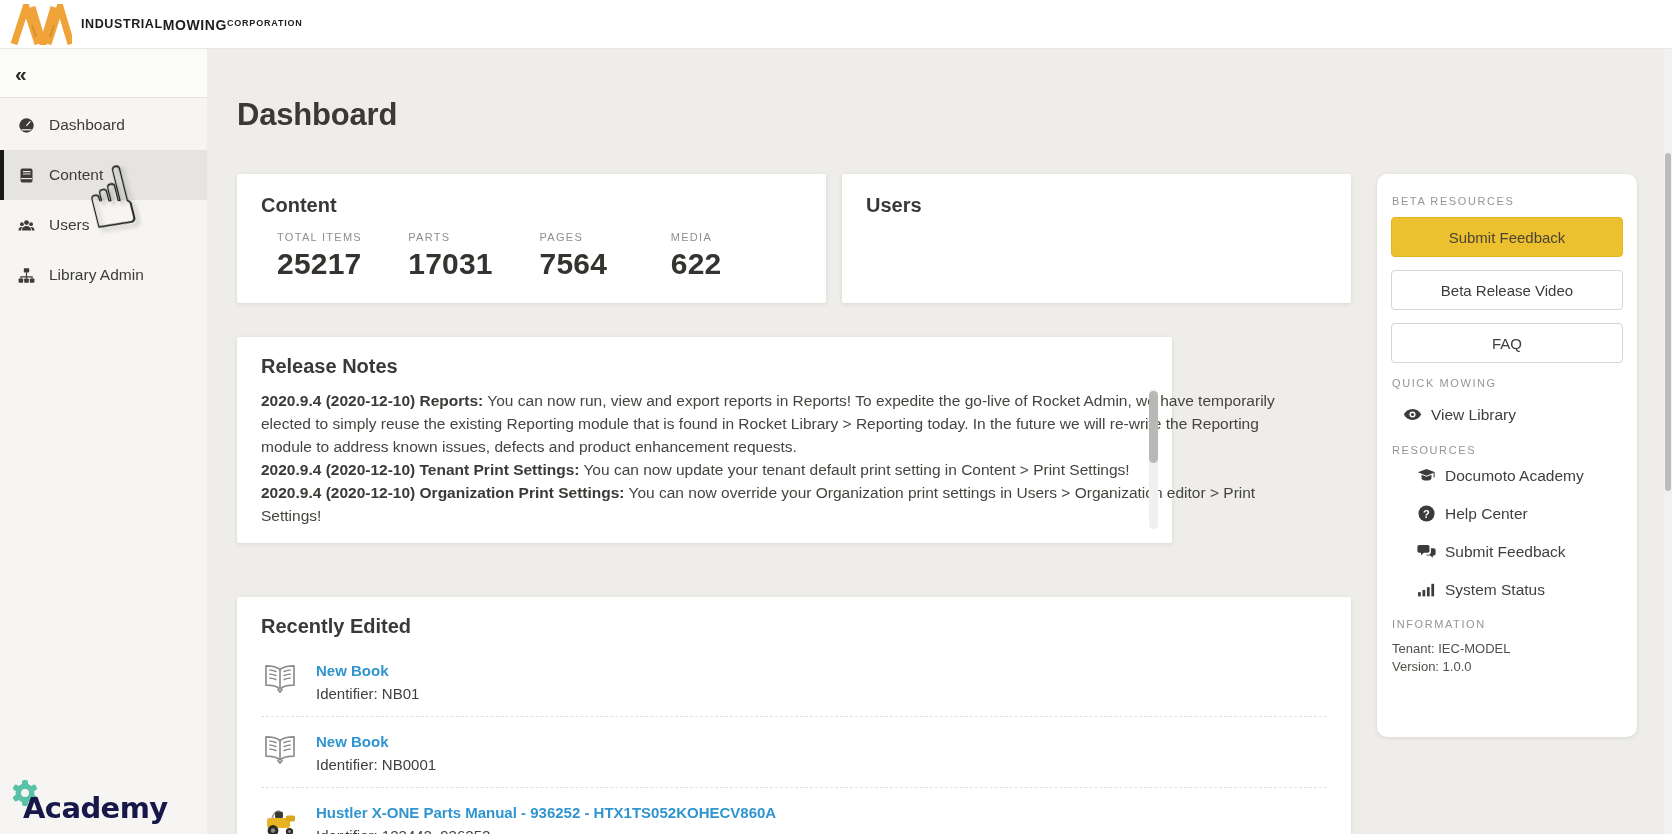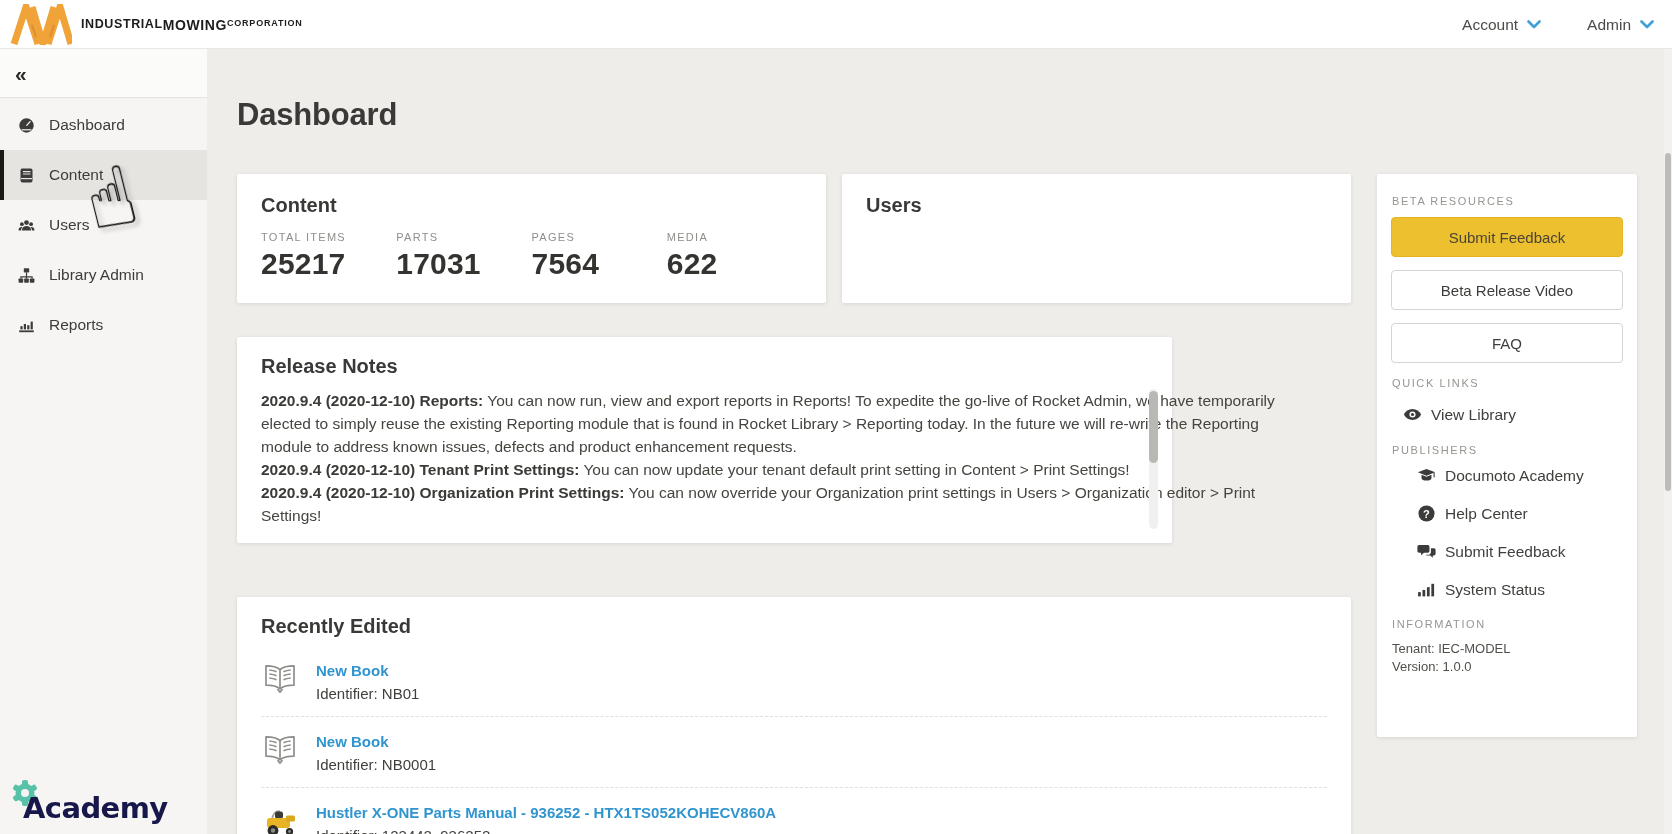--- a/index.html
+++ b/index.html
@@ -31,21 +31,21 @@
   .footer-logo .word { position:absolute; left:15px; top:13px; font-size:29px; font-weight:800; letter-spacing:-.6px; color:#17174a; font-family:"DejaVu Sans","Liberation Sans",sans-serif; }
 
   
   .main { position:absolute; left:207px; top:49px; width:1465px; height:785px; }
   .page-title { position:absolute; left:30px; top:48px; font-size:31px; font-weight:700; color:#3a3937; letter-spacing:-.2px; }
   .card { position:absolute; background:#fff; box-shadow:0 1px 4px rgba(0,0,0,.10); border-radius:2px; }
   .card-title { font-size:20px; font-weight:700; color:#3a3937; }
 
   
   .stats-card { padding:20px 24px; }
-  .stats-row { display:flex; margin-top:14px; }
+  .stats-row { display:flex; margin-top:14px;margin-left:16px; }
   .stat { width:143px; }
   .stat-label { font-size:11px; letter-spacing:1.3px; color:#8f8e8b; font-weight:400; }
   .stat-value { font-size:30px; font-weight:700; color:#343330; margin-top:4px; letter-spacing:.2px; }
 
   
   .rn-card { padding:18px 24px; }
   .rn-text { margin-top:11px; width:1038px; font-size:15.5px; line-height:23px; color:#45443f; }
   .rn-text .note b { color:#3a3a37; margin-right:4px; }
   .rn-scroll-track { position:absolute; right:14px; top:52px; width:9px; height:140px; background:#f1f0ee; border-radius:5px; }
   .rn-scroll-thumb { position:absolute; left:0; top:2px; width:9px; height:72px; background:#b9b8b5; border-radius:5px; }
@@ -53,21 +53,21 @@
   
   .re-card { padding:18px 24px; overflow:hidden; }
   .re-list { margin-top:8px; }
   .re-item { display:flex; align-items:flex-start; padding:14px 0; }
   .re-item + .re-item { border-top:1px dashed #e1e0dc; }
   .re-icon { width:38px; height:38px; margin-right:17px; flex:0 0 38px; }
   .re-name { font-size:15px; font-weight:700; color:#3095cf; line-height:21px; cursor:pointer; }
   .re-id { font-size:15px; color:#403f3c; margin-top:4px; }
 
   
-  .rpanel { padding:13px 14px; }
+  .rpanel { padding:13px 14px;border-radius:10px; }
   .sec-label { font-size:11px; letter-spacing:1.6px; color:#96958f; margin:8px 0 10px 1px; }
   .btn { width:232px; height:40px; border-radius:4px; display:flex; align-items:center; justify-content:center; font-size:15px; cursor:pointer; margin-bottom:13px; }
   .btn.primary { background:#edc02f; color:#4a4435; border:1px solid #e4b51f; }
   .btn.outline { background:#fff; color:#3d3c3a; border:1px solid #d6d5d2; }
   .qlink { display:flex; align-items:center; gap:9px; margin:16px 0 20px 12px; font-size:15.5px; color:#403f3c; cursor:pointer; }
   .rlink { display:flex; align-items:center; gap:9px; margin:0 0 19px 26px; font-size:15.5px; color:#403f3c; cursor:pointer; }
   .info-line { font-size:13px; color:#51504b; line-height:18px; margin-left:1px; }
 
   
   .page-scroll-track { position:absolute; right:0; top:49px; width:8px; height:785px; background:#f2f1ef; z-index:40; }
@@ -92,34 +92,20 @@
       <g fill="none" stroke="#c87f2a" stroke-width="2" opacity=".55">
         <path d="M22 21 L26 33 M40 33 L44 21"></path>
       </g>
     </svg>
     <div class="logo-text">
       <span class="logo-line1">INDUSTRIAL</span>
       <span class="logo-line2">MOWING</span>
       <span class="logo-line3">CORPORATION</span>
     </div>
   </div>
-  <div class="topbar-menus">
-    <div class="menu-item">
-      <span>Account</span>
-      <svg width="14" height="9" viewBox="0 0 14 9">
-          <polyline points="1.5,1.5 7,7 12.5,1.5" fill="none" stroke="#3f9fd8" stroke-width="2.6" stroke-linecap="round" stroke-linejoin="round"></polyline>
-        </svg>
-    </div>
-    <div class="menu-item">
-      <span>Admin</span>
-      <svg width="14" height="9" viewBox="0 0 14 9">
-          <polyline points="1.5,1.5 7,7 12.5,1.5" fill="none" stroke="#3f9fd8" stroke-width="2.6" stroke-linecap="round" stroke-linejoin="round"></polyline>
-        </svg>
-    </div>
-  </div>
 </div>
 
 <div class="lsidebar">
   <div class="collapse-strip">
     <span class="collapse-btn">«</span>
   </div>
   <div class="nav">
 
     <div class="nav-item">
       <svg class="nav-icon" viewBox="0 0 17 17">
@@ -158,32 +144,20 @@
           <rect x="5.8" y="1.2" width="5.4" height="4.2" rx=".7"></rect>
           <rect x="0.6" y="11.6" width="4.6" height="4.2" rx=".7"></rect>
           <rect x="6.2" y="11.6" width="4.6" height="4.2" rx=".7"></rect>
           <rect x="11.8" y="11.6" width="4.6" height="4.2" rx=".7"></rect>
         </g>
         <path d="M8.5 5.4v3M2.9 11.6V9.8h11.2v1.8M8.5 8.4v3.2" fill="none" stroke="#3c3b39" stroke-width="1.2"></path>
       </svg>
       <span class="nav-label">Library Admin</span>
     </div>
 
-    <div class="nav-item">
-      <svg class="nav-icon" viewBox="0 0 17 17">
-        <g fill="#3c3b39">
-          <rect x="1.2" y="13.4" width="14.6" height="1.8"></rect>
-          <rect x="2.4" y="9.2" width="2.2" height="3.2"></rect>
-          <rect x="5.8" y="7.0" width="2.2" height="5.4"></rect>
-          <rect x="9.2" y="8.2" width="2.2" height="4.2"></rect>
-          <rect x="12.6" y="4.6" width="2.2" height="7.8"></rect>
-        </g>
-      </svg>
-      <span class="nav-label">Reports</span>
-    </div>
   </div>
 
   <div class="footer-logo">
     <svg class="gear" width="30" height="30" viewBox="0 0 30 30">
       <g fill="#57c2a8">
         <rect x="12" y="2" width="6" height="26" rx="2"></rect>
         <rect x="12" y="2" width="6" height="26" rx="2" transform="rotate(60 15 15)"></rect>
         <rect x="12" y="2" width="6" height="26" rx="2" transform="rotate(120 15 15)"></rect>
         <circle cx="15" cy="15" r="9.5"></circle>
       </g>
@@ -289,31 +263,31 @@
     </div>
   </div>
 
   <div class="card rpanel" style="left:1170px; top:125px; width:260px; height:563px;">
     <div class="sec-label">BETA RESOURCES</div>
 
     <div class="btn primary">Submit Feedback</div>
     <div class="btn outline">Beta Release Video</div>
     <div class="btn outline">FAQ</div>
 
-    <div class="sec-label" style="margin-top:14px;">QUICK LINKS</div>
+    <div class="sec-label" style="margin-top:14px;">QUICK MOWING</div>
     <div class="qlink">
       <svg width="19" height="19" viewBox="0 0 18 18">
         <path d="M9 3.8C5.4 3.8 2.4 5.8.8 9c1.6 3.2 4.6 5.2 8.2 5.2s6.6-2 8.2-5.2C15.6 5.8 12.6 3.8 9 3.8z" fill="#3c3b39"></path>
         <circle cx="9" cy="9" r="2.9" fill="#fff"></circle>
         <circle cx="9" cy="9" r="1.5" fill="#3c3b39"></circle>
       </svg>
       <span>View Library</span>
     </div>
 
-    <div class="sec-label">PUBLISHERS</div>
+    <div class="sec-label">RESOURCES</div>
 
     <div class="rlink" style="margin-top:6px;">
       <svg width="19" height="19" viewBox="0 0 18 18">
         <g fill="#3c3b39">
           <path d="M9 2.8 0.8 6l8.2 3.2L17.2 6z"></path>
           <path d="M4.3 8.4v3.1c0 1.2 2.1 2.2 4.7 2.2s4.7-1 4.7-2.2V8.4L9 10.3z"></path>
           <rect x="15.7" y="6.4" width="1" height="4.4"></rect>
         </g>
       </svg>
       <span>Documoto Academy</span>

